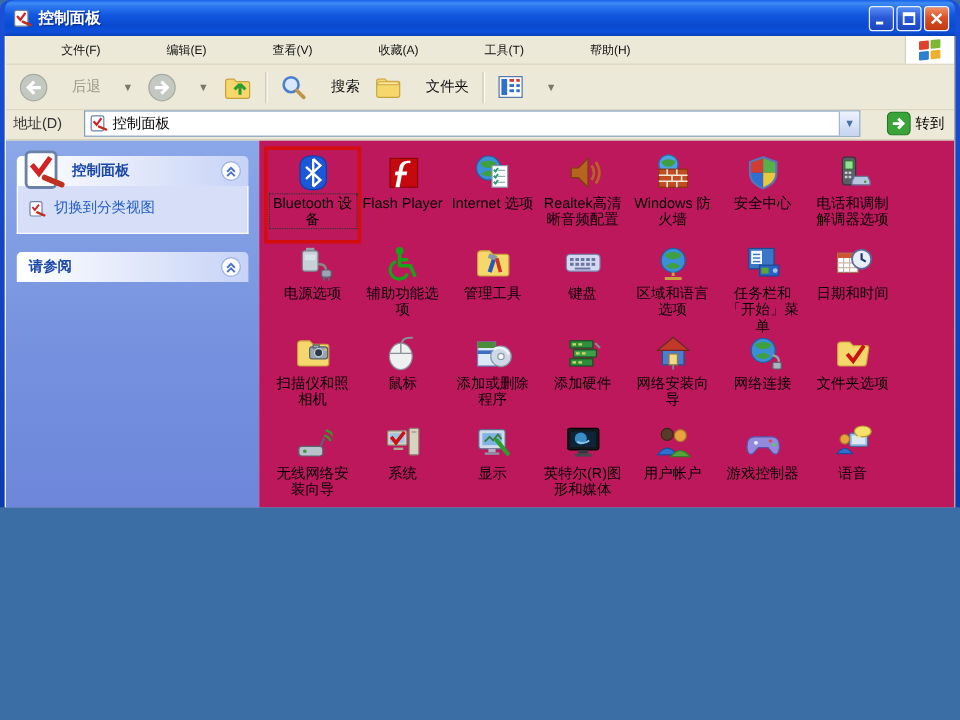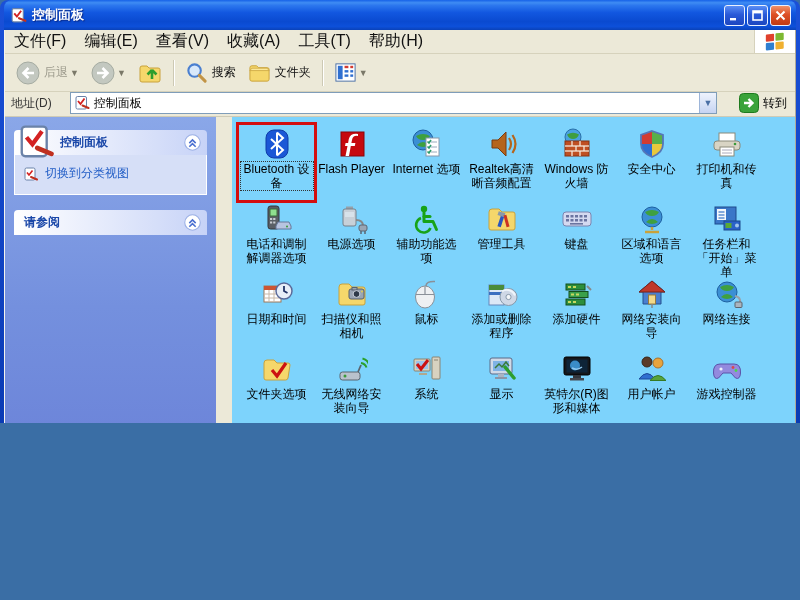--- a/index.html
+++ b/index.html
@@ -14,26 +14,26 @@
   .titlebar .ttext{color:#fff;font-weight:bold;font-size:13px;text-shadow:1px 1px 1px #0a2a8a;flex:1;}
   .tbtn{width:21px;height:21px;margin-left:2px;border:1px solid #eaf1ff;border-radius:3px;
     display:flex;align-items:center;justify-content:center;color:#fff;font-size:12px;font-weight:bold;
     background:linear-gradient(180deg,#5a8ef5,#2a5ad8 45%,#1c46c0);cursor:pointer;line-height:1;}
   .tbtn.close{background:linear-gradient(180deg,#f0926a,#dd4f26 45%,#c23a12);}
   .tbtn svg{display:block}
   
   .frame{height:561px;background:#ece9d8;display:flex;flex-direction:column;border-left:1px solid #f6f4ec;border-right:1px solid #b0aa98;}
   
   .menubar{height:24px;display:flex;align-items:stretch;border-bottom:1px solid #d6d2bc;background:#ece9d8;}
-  .menu-item{display:flex;align-items:center;padding:0 9px;font-size:16px;color:#111;cursor:pointer;}
+  .menu-item{display:flex;align-items:center;padding:0 9px;font-size:10px;color:#111;cursor:pointer;margin-left:37px;}
   .menu-spacer{flex:1;border-right:1px solid #d6d2bc;}
   .menu-logo{width:40px;background:#fff;display:flex;align-items:center;justify-content:center;}
   
   .toolbar{height:38px;display:flex;align-items:center;padding:0 6px;gap:2px;border-bottom:1px solid #d6d2bc;background:#ece9d8;}
-  .tool{display:flex;align-items:center;gap:4px;padding:2px 5px;border-radius:3px;font-size:12px;color:#111;cursor:pointer;}
+  .tool{display:flex;align-items:center;gap:20px;padding:2px 5px;border-radius:3px;font-size:12px;color:#111;cursor:pointer;}
   .tool.disabled{color:#9c9a8c;cursor:default;}
   .tool .drop{font-size:9px;color:#7a7868;margin-left:-2px;}
   .tsep{width:1px;height:26px;background:#cdc9b4;margin:0 4px;box-shadow:1px 0 0 #fff;}
   
   .addressbar{height:25px;display:flex;align-items:center;padding:0 4px 2px 6px;gap:18px;background:#ece9d8;border-bottom:1px solid #cfcbb6;}
   .addr-label{font-size:12px;color:#333;}
   .addr-combo{flex:1;height:22px;background:#fff;border:1px solid #7f9db9;display:flex;align-items:center;padding-left:3px;cursor:text;}
   .addr-combo .aicon{width:16px;height:16px;margin-right:4px;}
   .addr-combo .aval{flex:1;font-size:12px;color:#000;}
   .addr-drop{width:17px;height:20px;display:flex;align-items:center;justify-content:center;
@@ -46,21 +46,21 @@
   .panel-hd{height:25px;display:flex;align-items:center;padding:0 6px 0 10px;
     background:linear-gradient(90deg,#ffffff,#c7d3f7);border-radius:4px 4px 0 0;
     color:#1a47a8;font-weight:bold;font-size:12px;cursor:default;}
   .panel.with-icon .panel-hd{padding-left:46px;}
   .panel-big-icon{position:absolute;left:3px;top:-7px;width:38px;height:38px;z-index:2;}
   .chev{margin-left:auto;width:17px;height:17px;cursor:pointer;}
   .panel-bd{background:#d6dff7;border:1px solid #fff;border-top:none;padding:10px 8px 12px 8px;display:flex;flex-direction:column;gap:9px;justify-content:flex-end;}
   .pitem{display:flex;align-items:center;gap:6px;font-size:12px;color:#215dc6;cursor:pointer;}
   .pitem .picon{width:16px;height:16px;flex-shrink:0;}
   
-  .content{flex:1;background:#7dd3fc;padding:8px 0 0 7px;overflow:hidden;margin-left:16px;}
+  .content{flex:1;background:#be185d;padding:8px 0 0 7px;overflow:hidden;}
   .grid{display:grid;grid-template-columns:repeat(7,75px);grid-auto-rows:75px;}
   .cell{display:flex;flex-direction:column;align-items:center;padding-top:3px;cursor:pointer;position:relative;}
   .cell .cicon{width:32px;height:32px;margin-bottom:2px;}
   .cell .clabel{font-size:12px;line-height:14px;text-align:center;color:#000;max-width:72px;word-break:break-word;padding:0 1px;}
   .cell.selected{outline:3px solid #d40e0e;outline-offset:0px;}
   .cell.selected .clabel{outline:1px dotted #333;}
 </style>
 </head>
 <body>
 
@@ -293,31 +293,20 @@
                     <rect x="16" y="2" width="12" height="14" fill="#58b04a"></rect>
                     <rect x="4" y="16" width="12" height="14" fill="#2f6fd0"></rect>
                     <rect x="16" y="16" width="12" height="14" fill="#e8c83c"></rect>
                   </g>
                   <path d="M16 3 L27 7 V16 C27 24 21 27 16 29 C11 27 5 24 5 16 V7 Z" fill="none" stroke="#5577b8" stroke-width="1.8"></path>
                 </svg></span>
               <span class="clabel">安全中心</span>
             </div>
             <div class="cell">
               <span class="cicon"><svg viewBox="0 0 32 32" width="100%" height="100%">
-                  <rect x="8" y="5" width="16" height="9" fill="#fff" stroke="#8a8a7a"></rect>
-                  <path d="M6 22 q-3 0 -3 -3 v-3 q0 -3 3 -3 h20 q3 0 3 3 v3 q0 3 -3 3z" fill="#d8d4c4" stroke="#8a8a7a"></path>
-                  <rect x="9" y="19" width="14" height="9" fill="#fff" stroke="#8a8a7a"></rect>
-                  <line x1="11" y1="22" x2="21" y2="22" stroke="#aab"></line>
-                  <line x1="11" y1="25" x2="21" y2="25" stroke="#aab"></line>
-                  <circle cx="24" cy="16" r="1.3" fill="#3a9a3a"></circle>
-                </svg></span>
-              <span class="clabel">打印机和传真</span>
-            </div>
-            <div class="cell">
-              <span class="cicon"><svg viewBox="0 0 32 32" width="100%" height="100%">
                   <rect x="7" y="3" width="11" height="23" rx="2.5" fill="#5a5f66" stroke="#33373c"></rect>
                   <rect x="9" y="6" width="7" height="7" fill="#8fe08f" stroke="#3a6a3a"></rect>
                   <g fill="#c8ccd2">
                     <rect x="9" y="15" width="2.2" height="2"></rect>
                     <rect x="12.2" y="15" width="2.2" height="2"></rect>
                     <rect x="9" y="18.5" width="2.2" height="2"></rect>
                     <rect x="12.2" y="18.5" width="2.2" height="2"></rect>
                   </g>
                   <path d="M17 19 h11 l2 4 v3 h-15 v-3z" fill="#b8c4e0" stroke="#667799"></path>
                   <circle cx="26" cy="23.5" r="1" fill="#3a9a3a"></circle>

